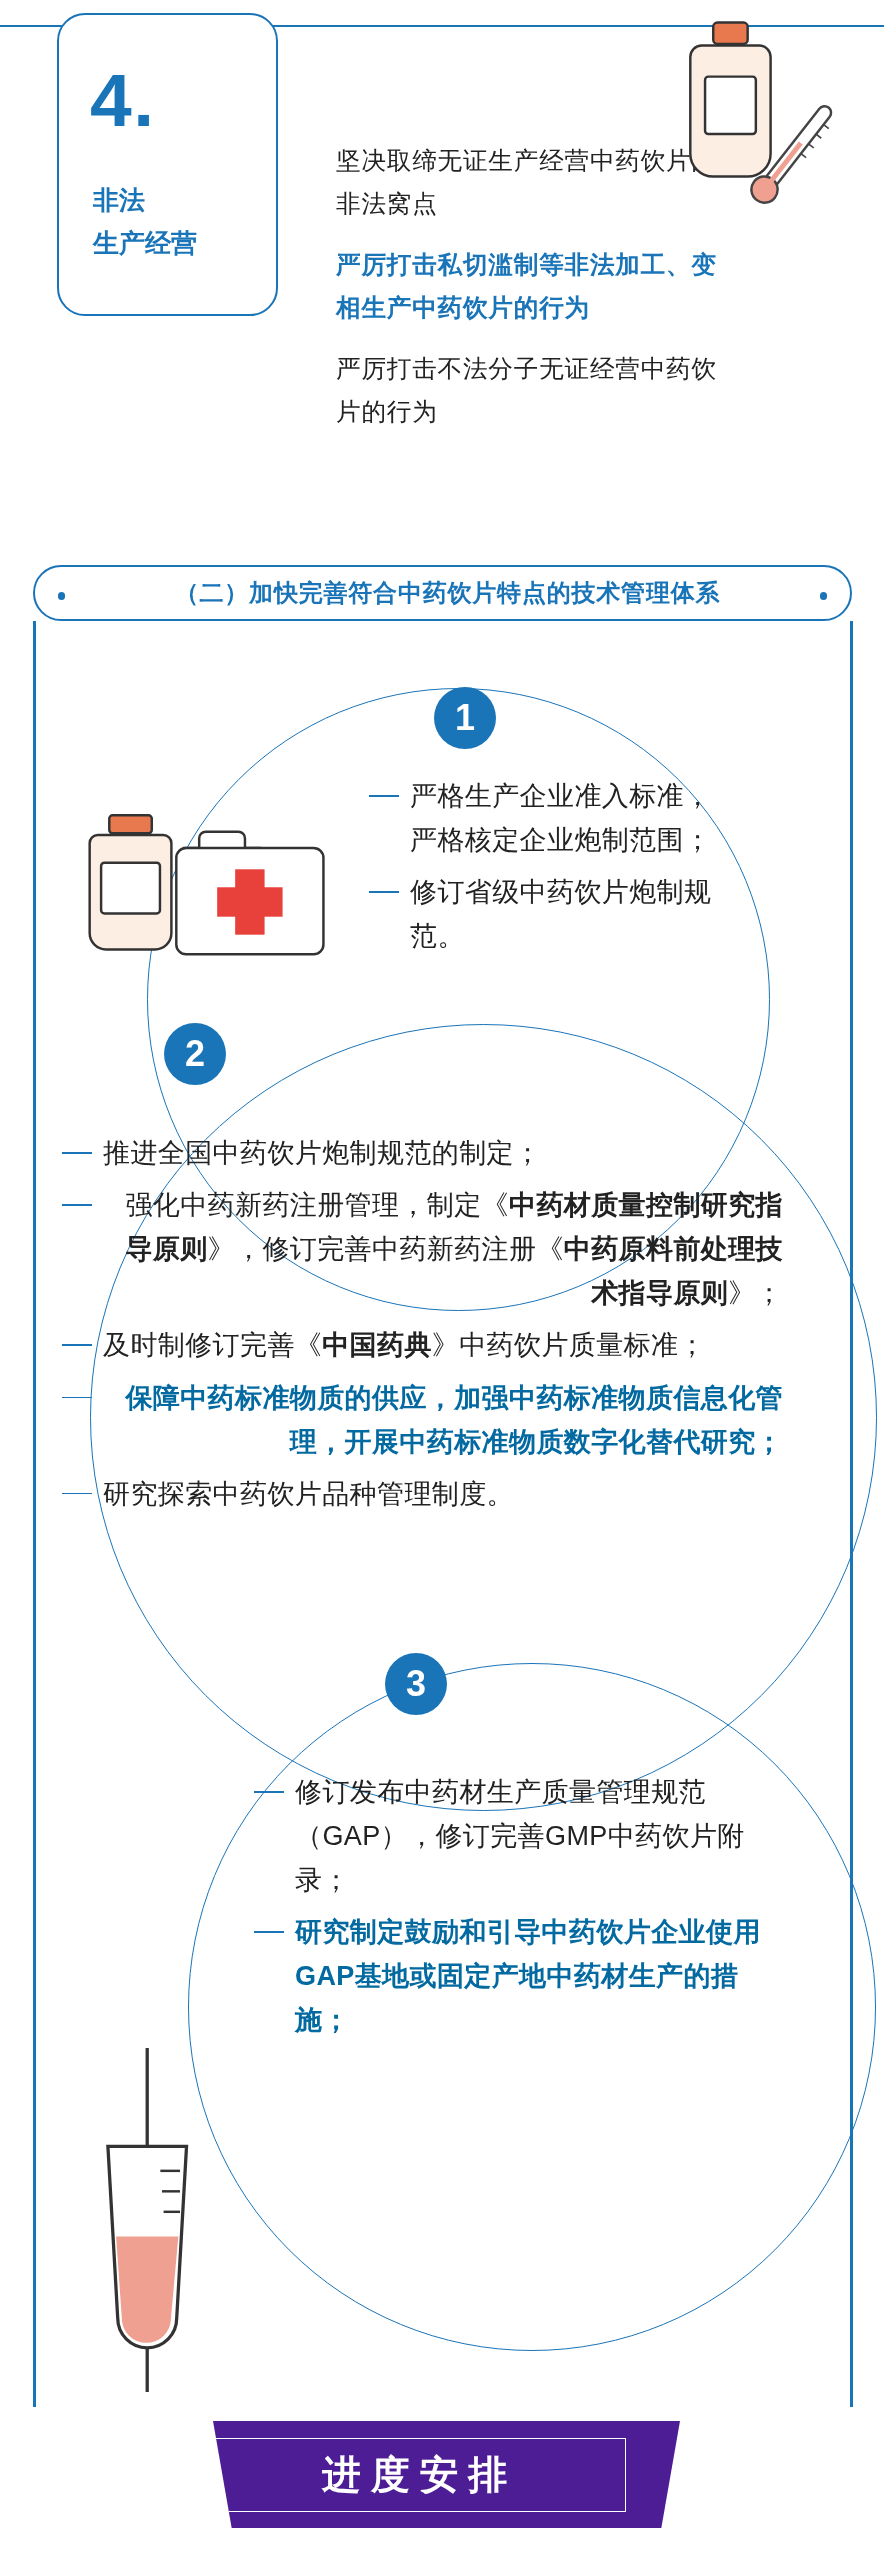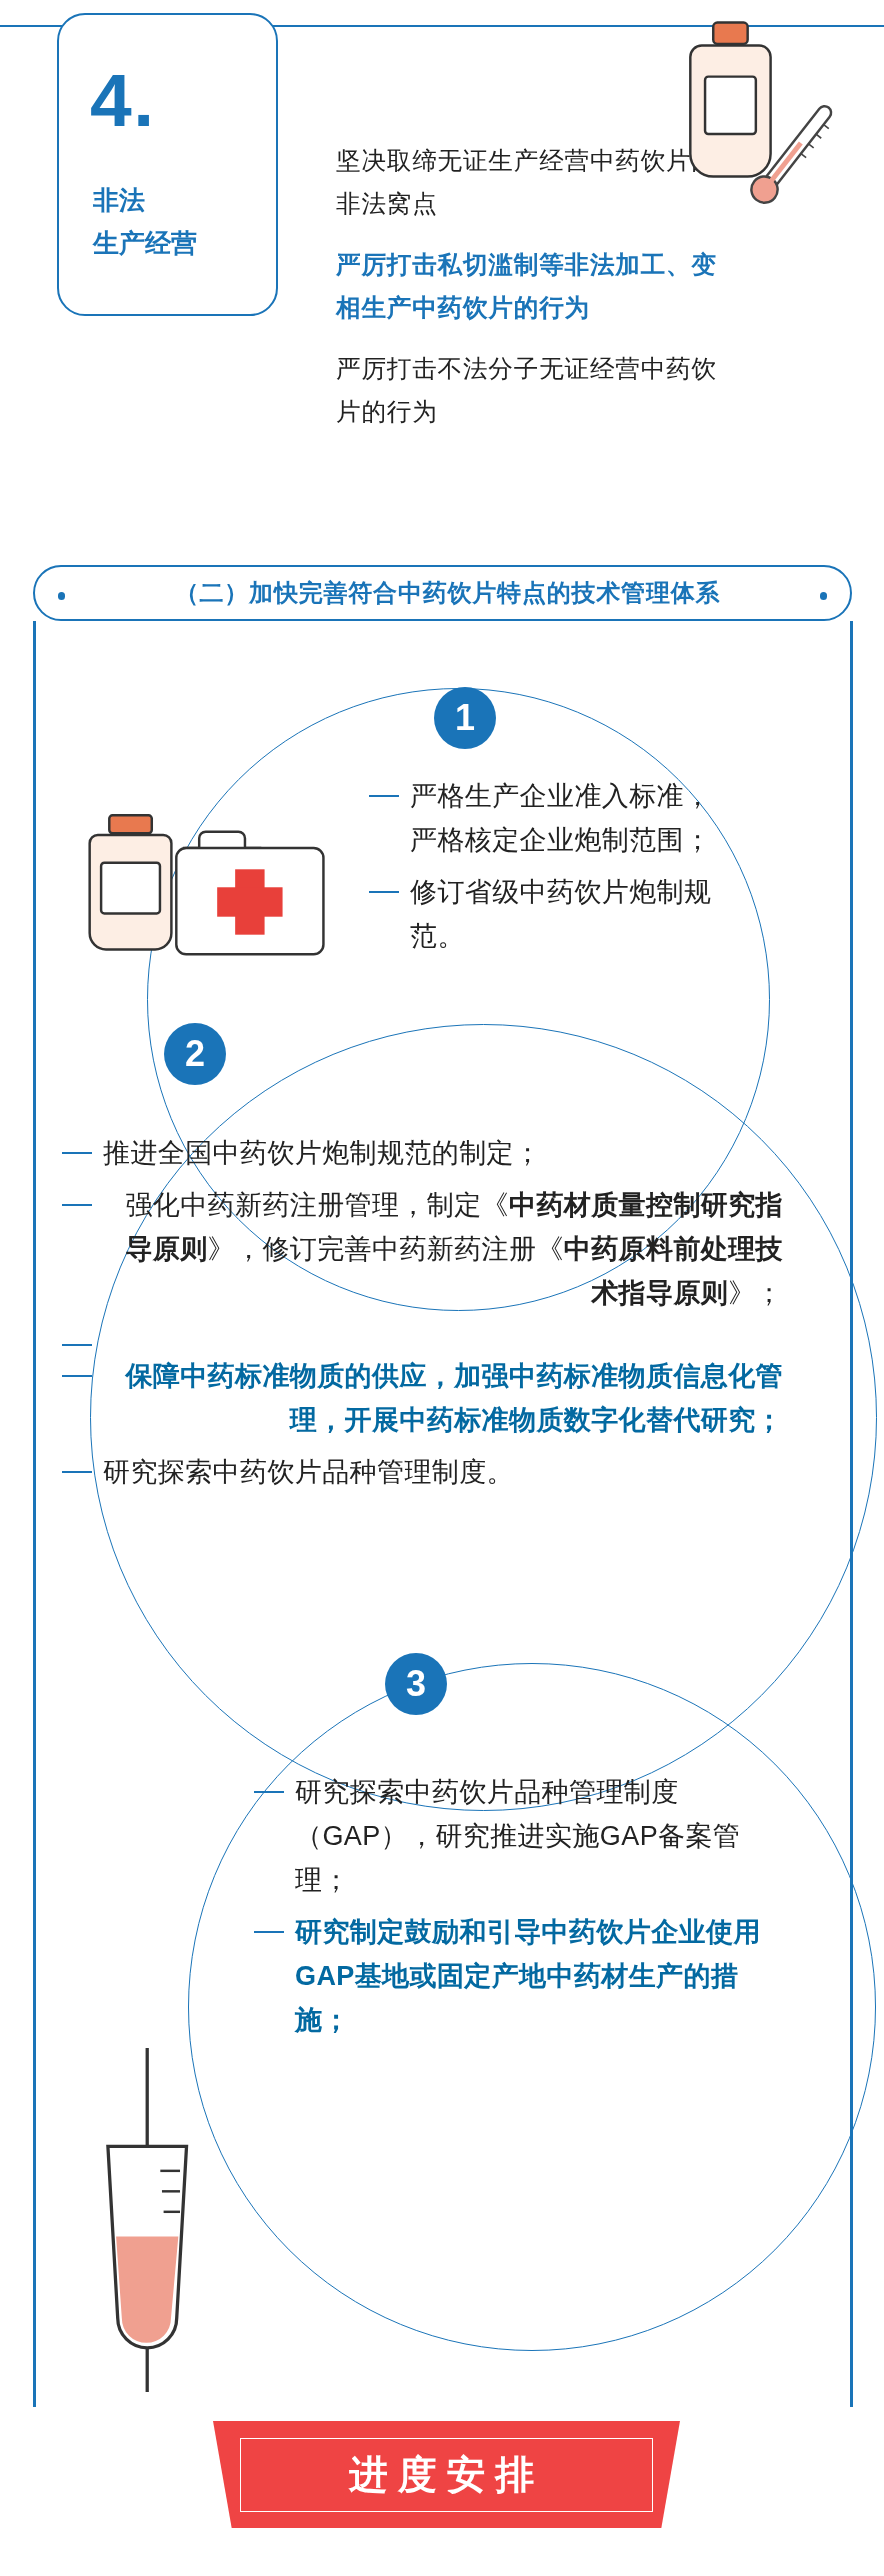--- a/index.html
+++ b/index.html
@@ -168,24 +168,23 @@
 
   
   .illu-kit { position: absolute; left: 78px; top: 799px; width: 262px; height: 188px; }
   .illu-iv   { position: absolute; left: 57px; top: 2048px; width: 205px; height: 344px; }
 
   
   .footer-tag {
     position: absolute;
     left: 213px; top: 2421px;
     width: 467px; height: 107px;
-    background: #ef4444;
+    background: #4c1d95;
     display: flex;
     align-items: center;
-    justify-content: center;
     clip-path: polygon(0 0, 100% 0, 96% 100%, 4% 100%);
   }
   .footer-tag .inner {
     width: 413px; height: 74px;
     border: 1.6px solid #ffffff;
     display: flex;
     align-items: center;
     justify-content: center;
   }
   .footer-tag .ft-text {
@@ -286,35 +285,36 @@
     <div class="row">
       <span class="dash"></span>
       <span class="row-txt">推进全国中药饮片炮制规范的制定；</span>
     </div>
     <div class="row">
       <span class="dash"></span>
       <span class="row-txt">强化中药新药注册管理，制定《<b>中药材质量控制研究指导原则</b>》，修订完善中药新药注册《<b>中药原料前处理技术指导原则</b>》；</span>
     </div>
     <div class="row">
       <span class="dash"></span>
+      <span class="row-txt">及时制修订完善《<b>中国药典</b>》中药饮片质量标准；</span>
     </div>
     <div class="row">
       <span class="dash"></span>
       <span class="row-txt blue">保障中药标准物质的供应，加强中药标准物质信息化管理，开展中药标准物质数字化替代研究；</span>
     </div>
     <div class="row">
       <span class="dash"></span>
       <span class="row-txt">研究探索中药饮片品种管理制度。</span>
     </div>
   </div>
 
   <div class="blk blk3">
     <div class="row">
       <span class="dash"></span>
-      <span class="row-txt">研究探索中药饮片品种管理制度（GAP），研究推进实施GAP备案管理；</span>
+      <span class="row-txt">修订发布中药材生产质量管理规范（GAP），修订完善GMP中药饮片附录；</span>
     </div>
     <div class="row">
       <span class="dash"></span>
       <span class="row-txt blue">研究制定鼓励和引导中药饮片企业使用GAP基地或固定产地中药材生产的措施；</span>
     </div>
   </div>
 
   <div class="footer-tag">
     <div class="inner">
       <span class="ft-text">进度安排</span>

